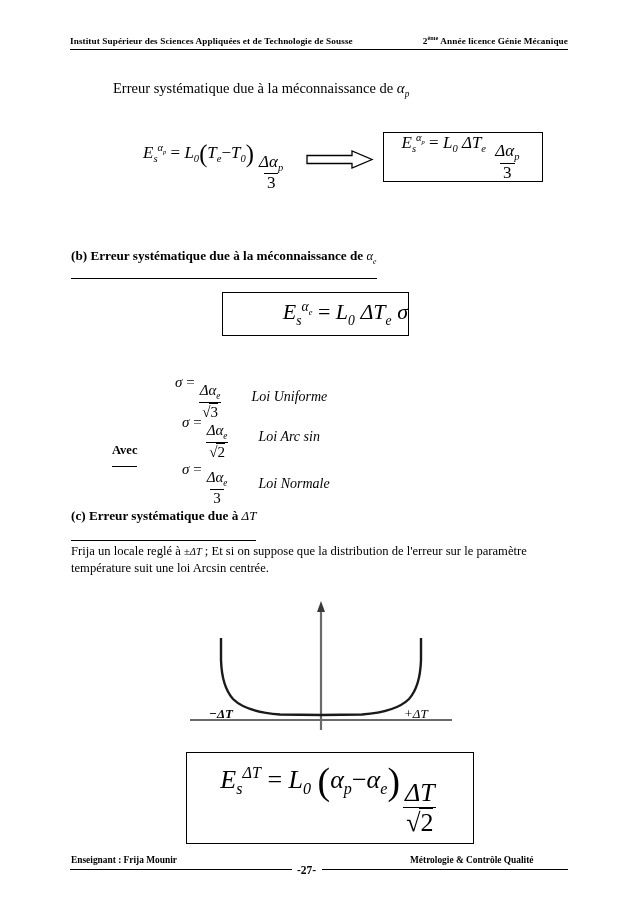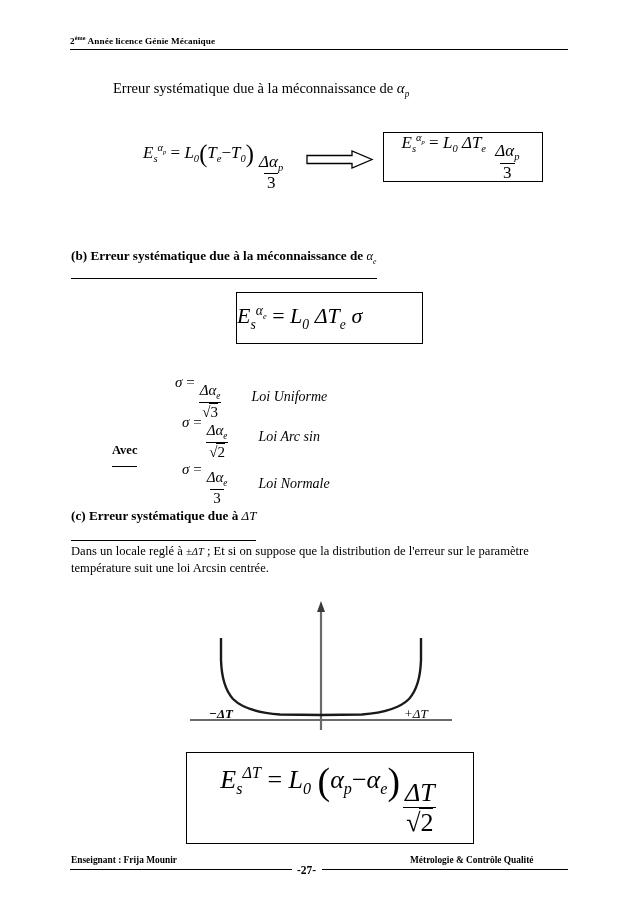--- a/index.html
+++ b/index.html
@@ -109,27 +109,27 @@
     font-weight: bold;
     font-size: 13.2px;
     border-bottom: 1.2px solid #000;
     padding-bottom: 12px;
   }
   .head-b .math { font-weight: normal; font-size: 12.5px; }
 
   
   .eqbox2 {
     position: absolute;
-    left: 236px; top: 292px;
-    width: 187px; height: 52px;
+    left: 222px; top: 292px;
+    width: 187px; height: 44px;
     border: 1.4px solid #000;
     box-sizing: border-box;
     display: flex;
     align-items: center;
-    justify-content: flex-start;
+    justify-content: flex-end;
     font-size: 22px;
   }
 
   
   .sig-list { position: absolute; left: 0; top: 0; }
   .sig-row {
     position: absolute;
     font-size: 15px;
     display: flex;
     align-items: center;
@@ -231,20 +231,21 @@
     background: #fff;
     padding: 0 2px;
   }
 </style>
 </head>
 <body>
 
 <div class="page">
 
   <div class="header">
+    <span>Institut Supérieur des Sciences Appliquées et de Technologie de Sousse</span>
     <span><span>2</span><span class="sup">ème</span><span> Année  licence Génie Mécanique</span></span>
   </div>
   <div class="header-rule"></div>
 
   <div class="line-intro">
     <span>Erreur systématique due à la méconnaissance de</span>
     <span class="math"><span>α</span><sub class="mi">p</sub></span>
   </div>
 
   <div class="eq1 math">
@@ -314,21 +315,21 @@
     </div>
 
     <div class="avec">Avec</div>
   </div>
 
   <div class="head-c">
     <span>(c) Erreur systématique due à</span>
     <span class="math">ΔT</span>
   </div>
 
-  <div class="para"><span>Dans un locale reglé à </span><span class="math">±ΔT</span><span> ; Et si on suppose que la distribution de l'erreur sur le paramètre température suit une loi Arcsin centrée.</span></div>
+  <div class="para"><span>Frija un locale reglé à </span><span class="math">±ΔT</span><span> ; Et si on suppose que la distribution de l'erreur sur le paramètre température suit une loi Arcsin centrée.</span></div>
 
   <svg class="plot" viewBox="0 0 262 132">
 
     <line x1="0" y1="122" x2="262" y2="122" stroke="#6a6a6a" stroke-width="2.2"></line>
 
     <line x1="131" y1="132" x2="131" y2="10" stroke="#6a6a6a" stroke-width="2.2"></line>
     <polygon points="131,3 127,14 135,14" fill="#3a3a3a"></polygon>
 
     <path d="M 31,40 L 31,62 C 31.5,78 35,92 43,101 C 53,111 70,115 90,116.5
              L 131,117 L 172,116.5 C 192,115 209,111 219,101

